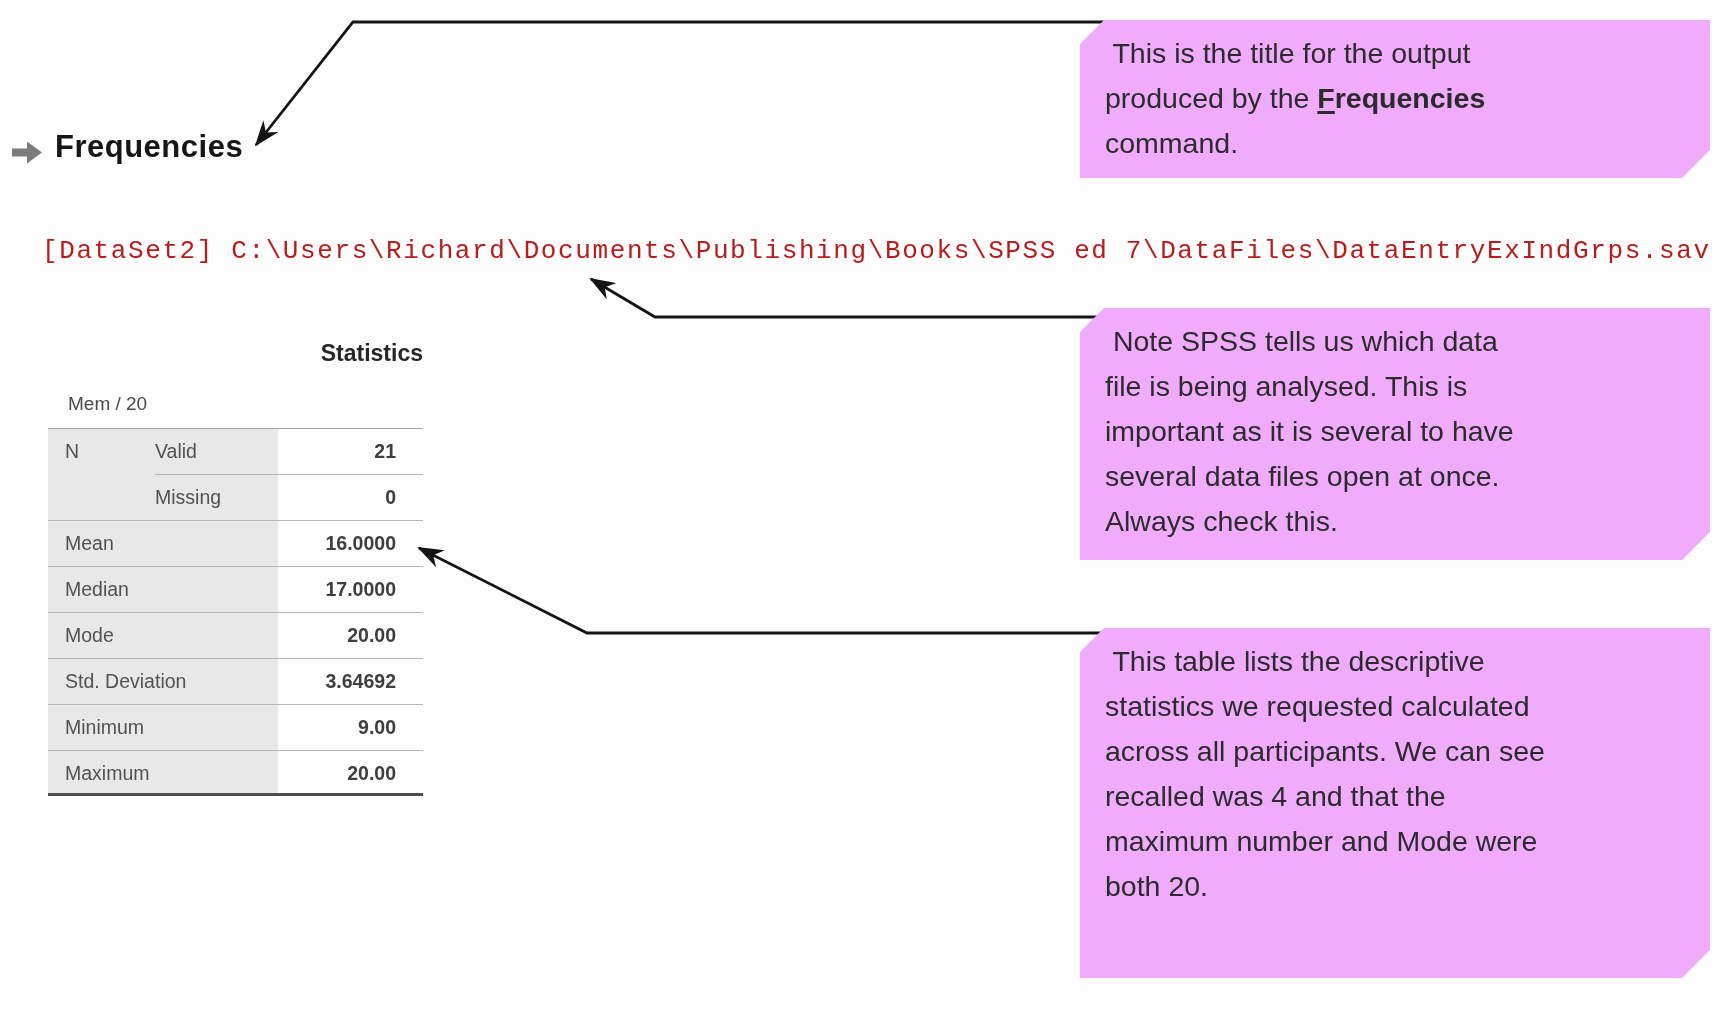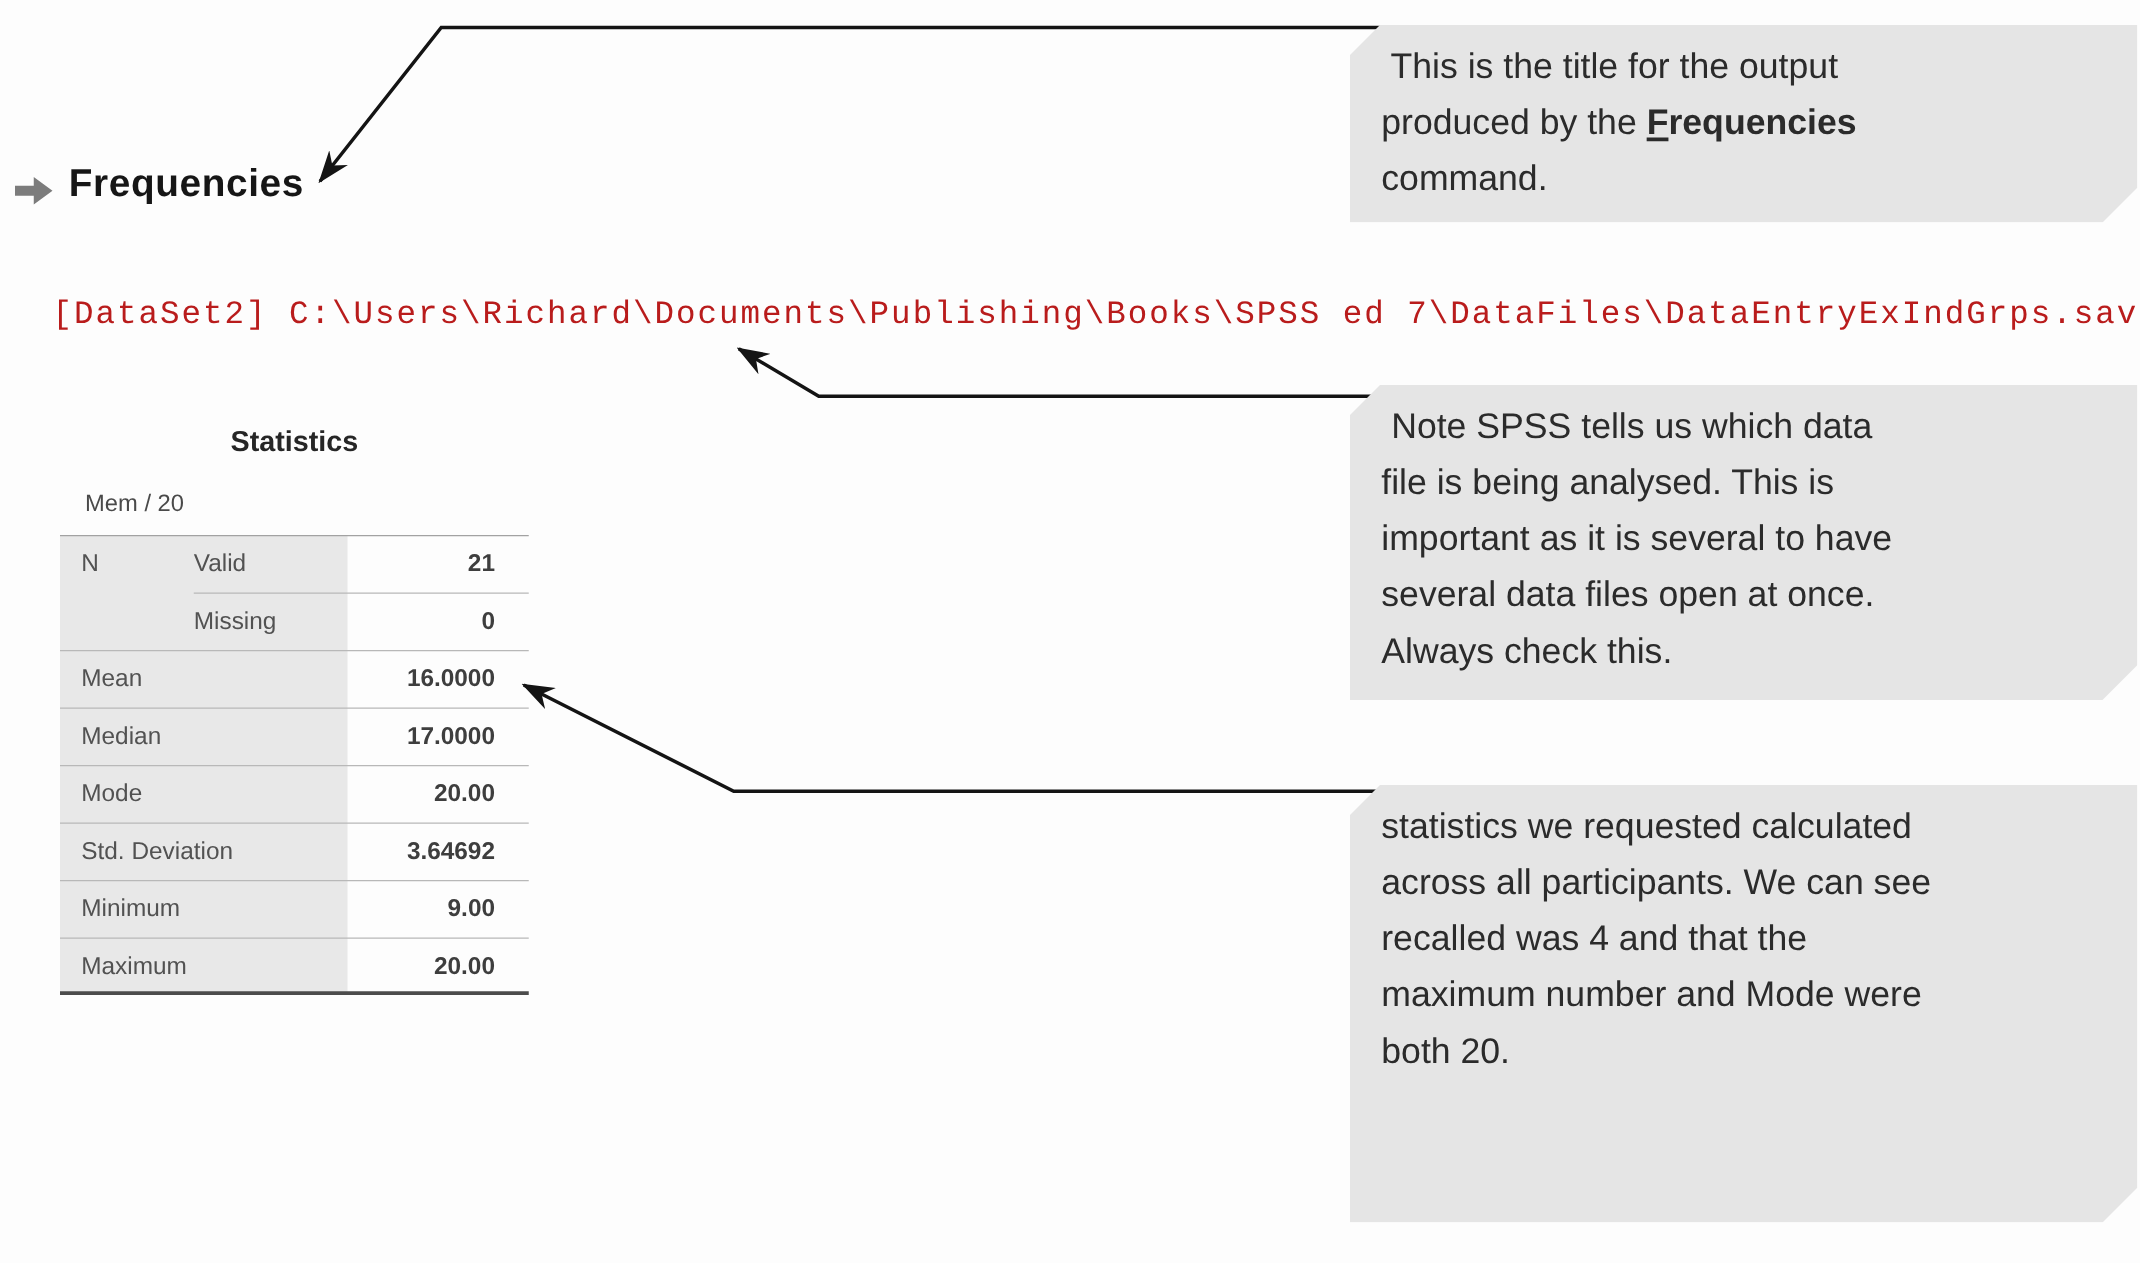--- a/index.html
+++ b/index.html
@@ -29,21 +29,21 @@
   .dataset-line {
     position:absolute; left:42px; top:236px;
     font-family:"Liberation Mono", monospace;
     font-size:26px; letter-spacing:1.6px; color:#b91c1c;
     white-space:pre;
   }
 
   
   .stats-title {
     position:absolute; left:48px; top:340px; width:375px;
-    text-align:center; font-size:23px; font-weight:700; color:#262626;
+    text-align:right; font-size:23px; font-weight:700; color:#262626;
   }
   .stats-variable {
     position:absolute; left:68px; top:393px;
     font-size:19px; color:#4a4a4a;
   }
   .stats-table {
     position:absolute; left:48px; top:428px; width:375px; height:368px;
     font-size:19.5px; color:#525252;
   }
   .stats-bg { position:absolute; left:0; top:0; width:230px; height:368px; background:#e8e8e8; }
@@ -51,21 +51,21 @@
   .c-label  { width:107px; padding-left:17px; white-space:nowrap; }
   .c-sub    { width:123px; white-space:nowrap; }
   .c-val    { flex:1; text-align:right; padding-right:27px; color:#3e3e3e;font-weight:bold; }
   .sep      { position:absolute; height:1px; background:#b8b8b8; }
   .sep-top    { left:0; right:0; top:0; background:#a2a2a2; }
   .sep-bottom { left:0; right:0; top:365px; height:3px; background:#4c4c4c; }
 
   
   .callout {
     position:absolute; left:1080px; width:630px;
-    background:#e5e5e5;
+    background:#f0abfc;
     clip-path:polygon(24px 0, 100% 0, 100% calc(100% - 28px),
                       calc(100% - 28px) 100%, 0 100%, 0 24px);
     padding:11px 18px 0 25px;
     font-size:28.5px; line-height:45px; color:#2b2b2b;
   }
   .callout .line { white-space:pre; }
   .callout b { font-weight:700; }
   .u-init {
     text-decoration:underline;
     text-decoration-thickness:3px;
@@ -164,18 +164,19 @@
 
 <div class="callout" id="callout-file">
   <div class="line"> Note SPSS tells us which data</div>
   <div class="line">file is being analysed. This is</div>
   <div class="line">important as it is several to have</div>
   <div class="line">several data files open at once.</div>
   <div class="line">Always check this.</div>
 </div>
 
 <div class="callout" id="callout-table">
+  <div class="line"> This table lists the descriptive</div>
   <div class="line">statistics we requested calculated</div>
   <div class="line">across all participants. We can see</div>
   <div class="line">recalled was 4 and that the</div>
   <div class="line">maximum number and Mode were</div>
   <div class="line">both 20.</div>
 </div>
 
 </body></html>

